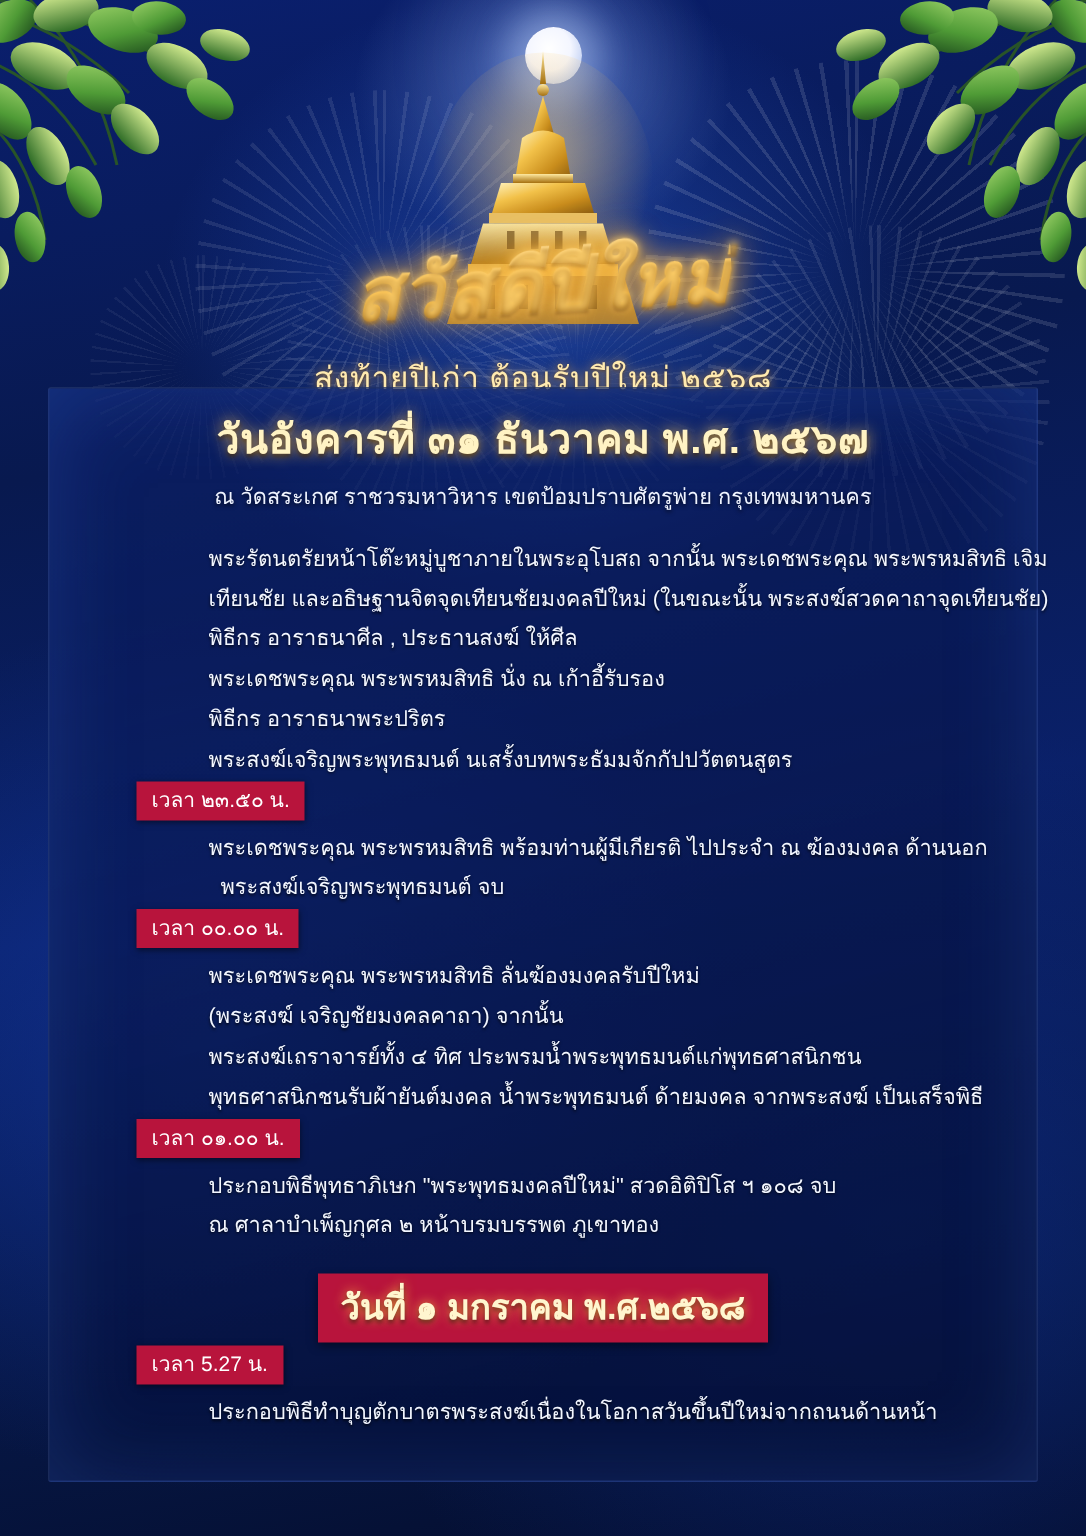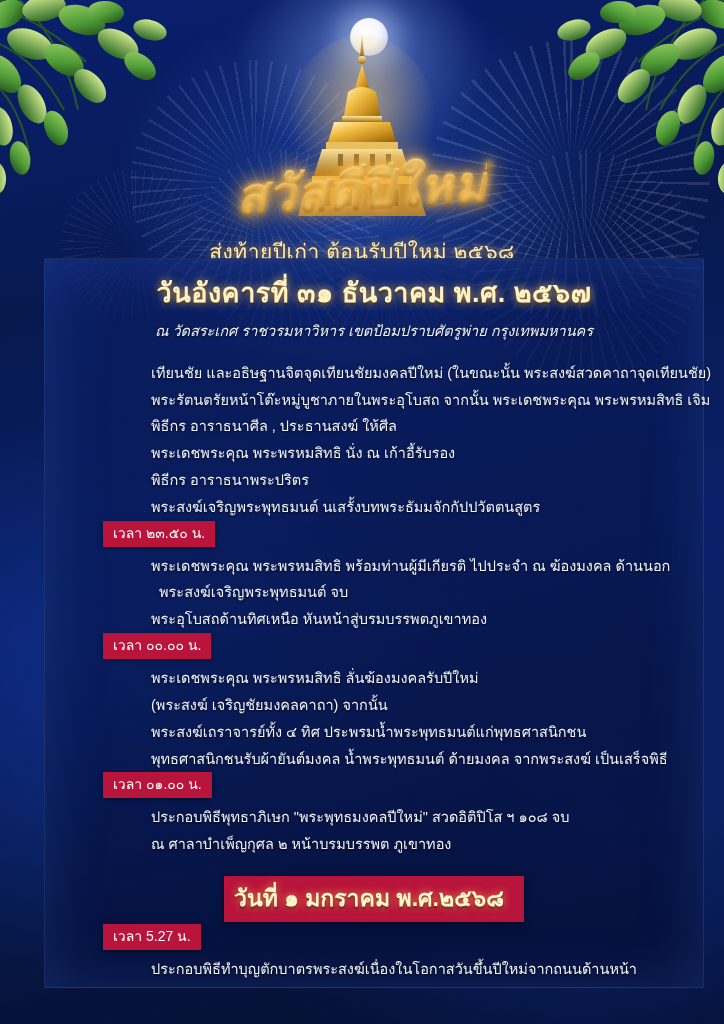--- a/index.html
+++ b/index.html
@@ -97,21 +97,21 @@
     font-size: 21px;
     color: #ffeab0;
     text-shadow: 0 0 8px rgba(255,190,80,0.8), 0 1px 2px rgba(60,30,0,0.7);
     letter-spacing: .5px;
     text-align: center;
   }
 
   
   .panel {
     position: absolute;
-    left: 44px; top: 258px;
+    left: 32px; top: 258px;
     width: 660px; height: 730px;
     background: linear-gradient(165deg, rgba(13,34,110,0.62), rgba(7,20,70,0.72) 55%, rgba(5,14,52,0.78));
     border: 1px solid rgba(120,165,255,0.18);
     border-radius: 2px;
     box-shadow: inset 0 0 60px rgba(60,110,220,0.25);
     padding: 18px 26px 10px 26px;
   }
 
   .date-title {
     text-align: center;
@@ -121,21 +121,20 @@
     text-shadow: 0 0 10px rgba(255,200,90,0.85), 0 2px 3px rgba(30,15,0,0.8);
     letter-spacing: .5px;
     line-height: 1.25;
   }
   .venue {
     margin-top: 8px;
     text-align: center;
     font-size: 14.5px;
     color: #eef3ff;
     text-shadow: 0 1px 3px rgba(0,0,0,0.7);
-    font-style: italic;
   }
 
   .body-block { margin-top: 18px; padding-left: 80px; }
   .body-block.tight { margin-top: 6px; }
   .line {
     font-size: 14.5px;
     color: #f2f6ff;
     line-height: 1.85;
     text-shadow: 0 1px 2px rgba(0,0,0,0.75);
     white-space: nowrap;
@@ -150,21 +149,21 @@
     color: #ffffff;
     font-size: 14px;
     line-height: 1.5;
     box-shadow: 0 1px 4px rgba(0,0,0,0.55);
   }
 
   .midtitle {
     display: block;
     margin: 18px auto 2px auto;
     width: 300px;
-    text-align: left;
+    text-align: center;
     font-size: 23px;
     font-weight: bold;
     color: #fff6cf;
     background: #b8143c;
     padding: 4px 10px 6px 10px;
     text-shadow: 0 0 8px rgba(255,190,70,0.8), 0 2px 3px rgba(40,0,10,0.8);
     box-shadow: 0 2px 6px rgba(0,0,0,0.5);
   }
 </style>
 </head>
@@ -296,34 +295,33 @@
     <div class="script">สวัสดีปีใหม่</div>
     <div class="sub">ส่งท้ายปีเก่า ต้อนรับปีใหม่ ๒๕๖๘</div>
   </div>
 
   <div class="panel">
 
     <div class="date-title">วันอังคารที่ ๓๑ ธันวาคม พ.ศ. ๒๕๖๗</div>
     <div class="venue">ณ วัดสระเกศ ราชวรมหาวิหาร เขตป้อมปราบศัตรูพ่าย กรุงเทพมหานคร</div>
 
     <div class="body-block">
+      <div class="line">พระรัตนตรัยหน้าโต๊ะหมู่บูชาภายในพระอุโบสถ จากนั้น พระเดชพระคุณ พระพรหมสิทธิ เจิม</div>
       <div class="line">เทียนชัย และอธิษฐานจิตจุดเทียนชัยมงคลปีใหม่ (ในขณะนั้น พระสงฆ์สวดคาถาจุดเทียนชัย)</div>
-      <div class="line">พระรัตนตรัยหน้าโต๊ะหมู่บูชาภายในพระอุโบสถ จากนั้น พระเดชพระคุณ พระพรหมสิทธิ เจิม</div>
       <div class="line">พิธีกร อาราธนาศีล , ประธานสงฆ์ ให้ศีล</div>
       <div class="line">พระเดชพระคุณ พระพรหมสิทธิ นั่ง ณ เก้าอี้รับรอง</div>
       <div class="line">พิธีกร อาราธนาพระปริตร</div>
       <div class="line">พระสงฆ์เจริญพระพุทธมนต์ นเสรั้งบทพระธัมมจักกัปปวัตตนสูตร</div>
     </div>
 
     
     <div class="time-tag">เวลา ๒๓.๕๐ น.</div>
     <div class="body-block tight">
       <div class="line">พระเดชพระคุณ พระพรหมสิทธิ พร้อมท่านผู้มีเกียรติ ไปประจำ ณ ฆ้องมงคล ด้านนอก</div>
       <div class="line indent">พระสงฆ์เจริญพระพุทธมนต์ จบ</div>
-      <div class="line">พระอุโบสถด้านทิศเหนือ หันหน้าสู่บรมบรรพตภูเขาทอง</div>
     </div>
 
     
     <div class="time-tag">เวลา ๐๐.๐๐ น.</div>
     <div class="body-block tight">
       <div class="line">พระเดชพระคุณ พระพรหมสิทธิ ลั่นฆ้องมงคลรับปีใหม่</div>
       <div class="line">(พระสงฆ์ เจริญชัยมงคลคาถา) จากนั้น</div>
       <div class="line">พระสงฆ์เถราจารย์ทั้ง ๔ ทิศ ประพรมน้ำพระพุทธมนต์แก่พุทธศาสนิกชน</div>
       <div class="line">พุทธศาสนิกชนรับผ้ายันต์มงคล น้ำพระพุทธมนต์ ด้ายมงคล จากพระสงฆ์ เป็นเสร็จพิธี</div>
     </div>

